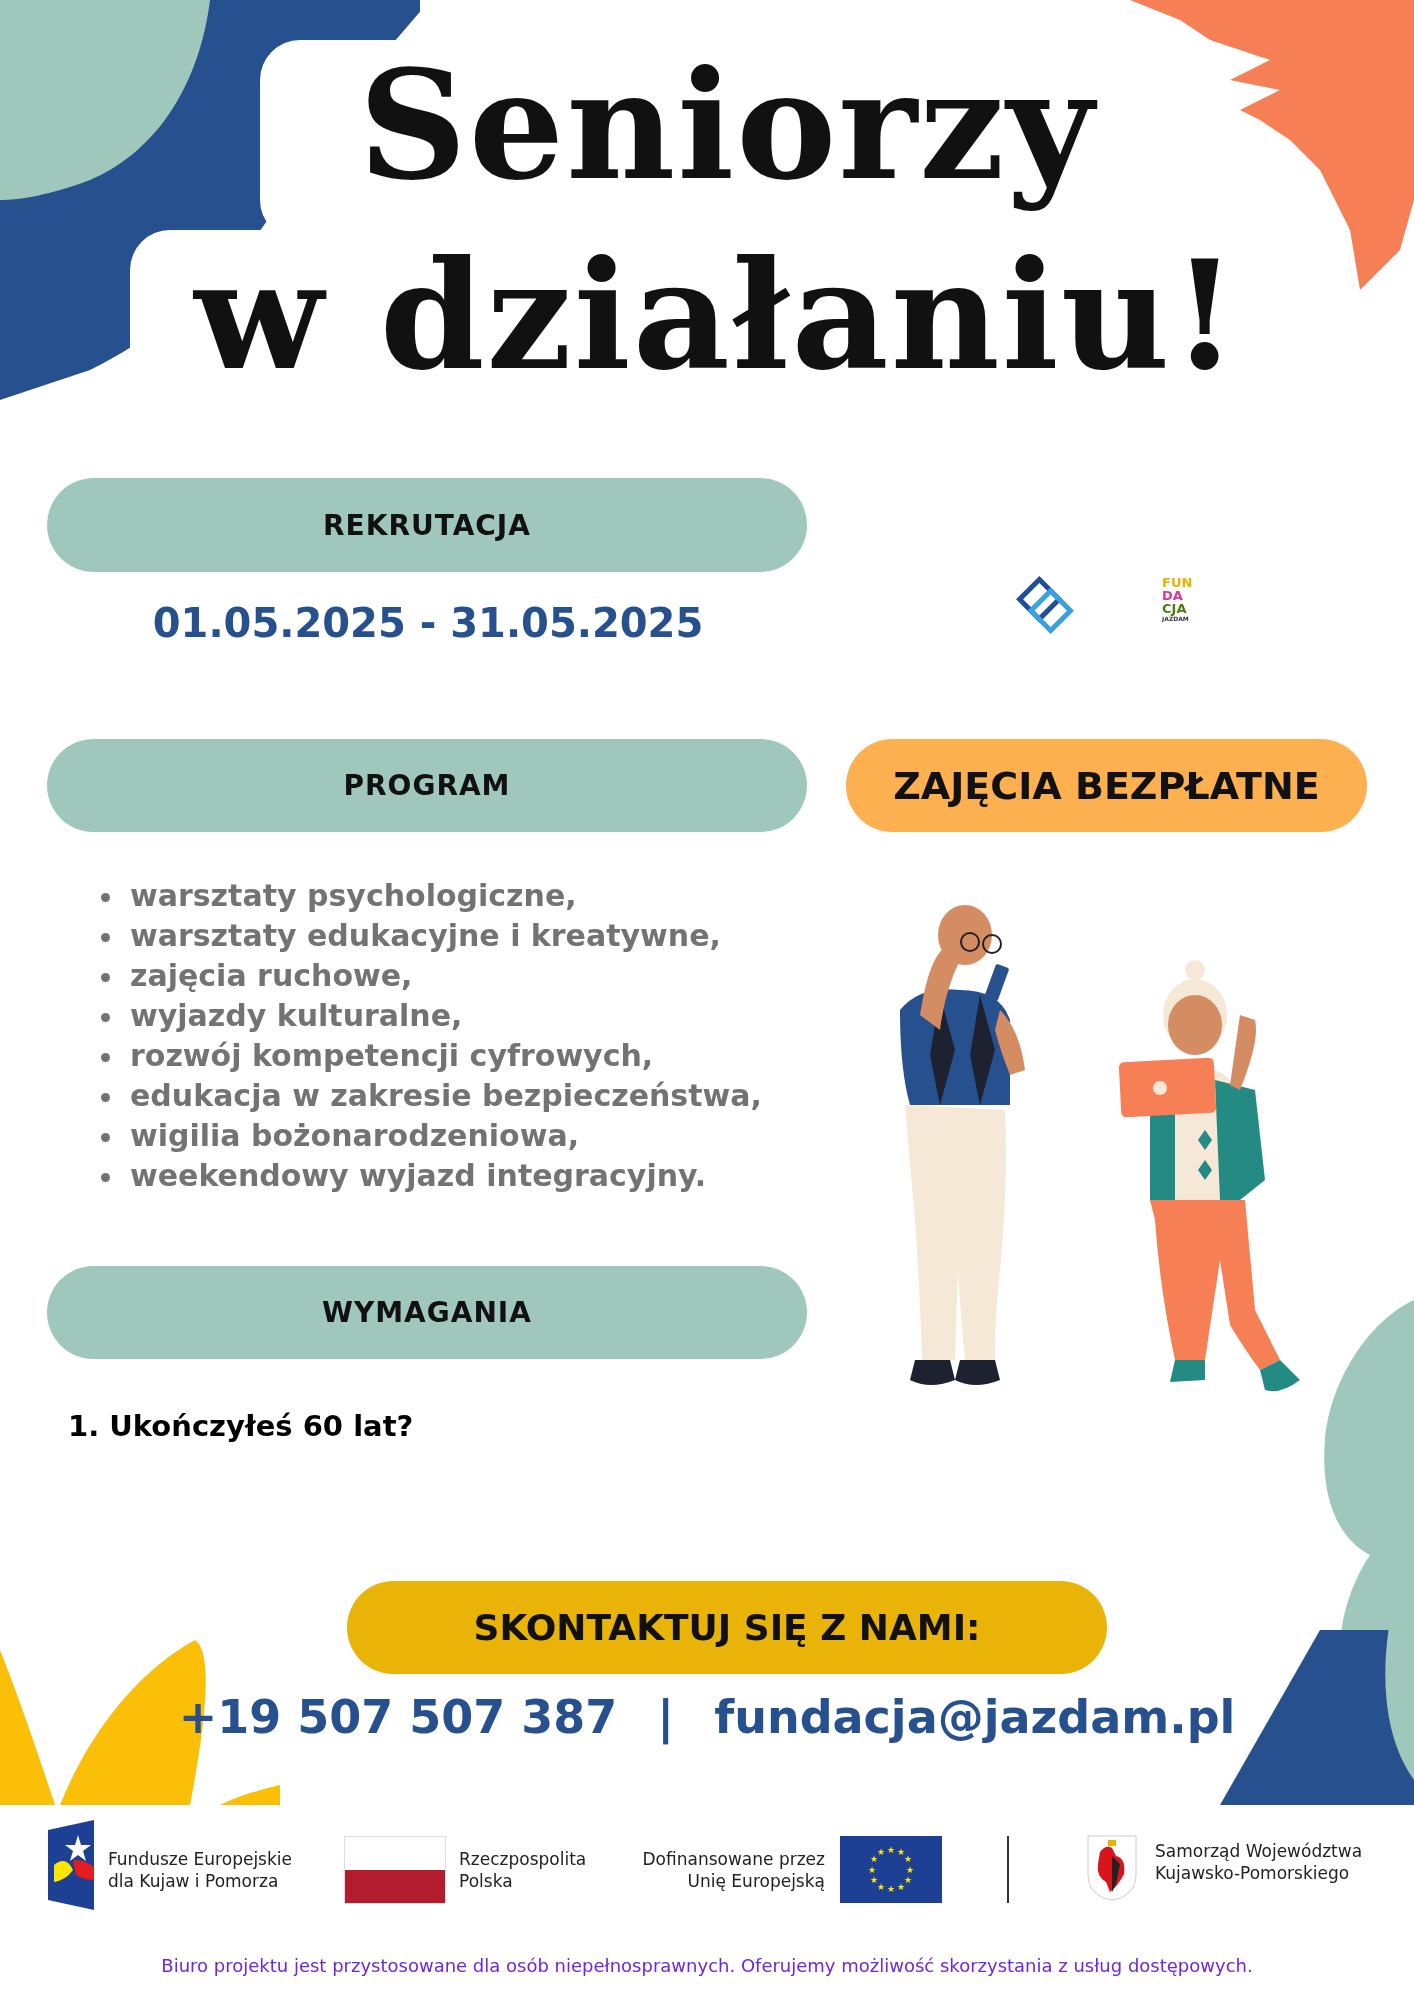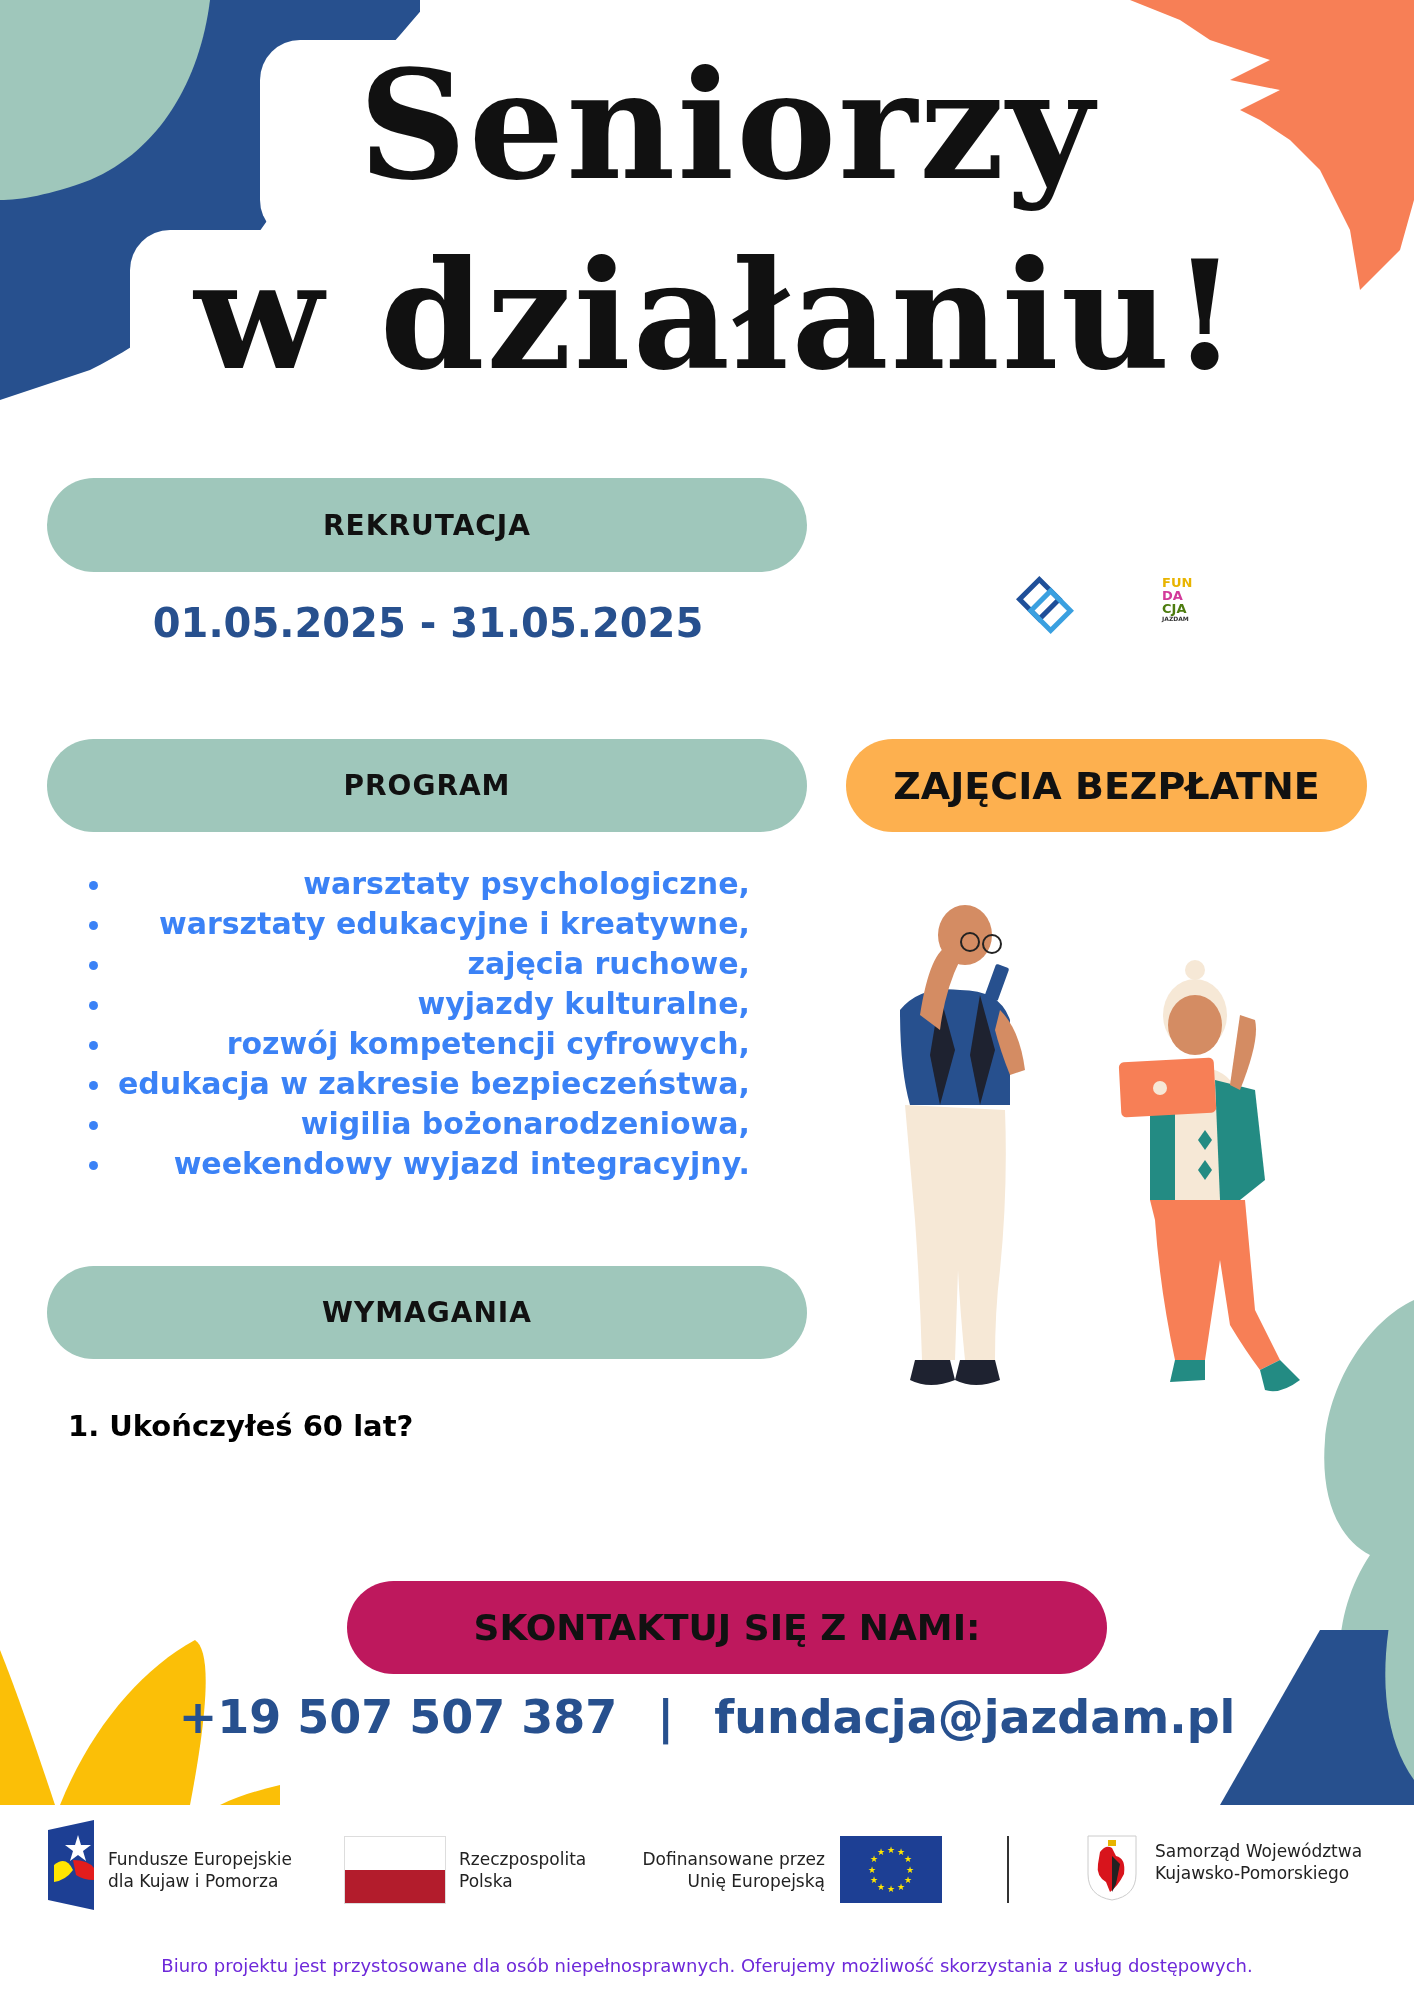--- a/index.html
+++ b/index.html
@@ -6,23 +6,23 @@
   body { width: 1414px; height: 2000px; background: #ffffff; position: relative; overflow: hidden; font-family: "DejaVu Sans", sans-serif; }
   .abs { position: absolute; }
   .deco { position: absolute; z-index: 0; }
   .title { position: absolute; left: 0; width: 1414px; text-align: center; font-family: "DejaVu Serif", serif; font-weight: bold; color: #111; z-index: 2; letter-spacing: 2px; }
   .title-line1 { top: 40px; font-size: 150px; line-height: 170px; left: 20px; }
   .title-line2 { top: 230px; font-size: 150px; line-height: 170px; left: 10px; }
   .title-bg { position: absolute; background: #fff; border-radius: 40px; z-index: 1; }
   .pill { position: absolute; border-radius: 48px; display: flex; align-items: center; justify-content: center; font-family: "DejaVu Sans", sans-serif; font-weight: bold; color: #111; z-index: 2; }
   .pill.teal { background: #9fc7bb; font-size: 28px; letter-spacing: 1px; }
   .pill.orange-yellow { background: #fdb04f; font-size: 38px; }
-  .pill.orange { background: #be185d; font-size: 36px; }
+  .pill.orange { background: #eab308; font-size: 36px; }
   .dates { position: absolute; left: 48px; width: 760px; top: 600px; text-align: center; font-size: 40px; font-weight: bold; color: #27508e; z-index: 2; }
-  .program-list { position: absolute; left: 70px; top: 860px; margin: 4px; padding: 0 0 0 40px; list-style: disc; color: #3b82f6; font-size: 30px; line-height: 40px; font-weight: bold; z-index: 2; text-align: right; }
+  .program-list { position: absolute; left: 70px; top: 860px; margin: 16px; padding: 0 0 0 40px; list-style: disc; color: #737373; font-size: 30px; line-height: 40px; font-weight: bold; z-index: 2; }
   .program-list li { padding-left: 4px; }
   .req-list { position: absolute; left: 52px; top: 1390px; margin: 16px; padding: 0; list-style: none; color: #000000; font-size: 29px; line-height: 40px; font-weight: bold; z-index: 2; white-space: nowrap; }
   .contact { position: absolute; top: 1690px; left: 0; width: 1414px; text-align: center; color: #27508e; font-size: 46px; font-weight: bold; z-index: 2; }
   .contact .sep { margin: 0 40px; }
   .footer-logos { position: absolute; top: 1820px; left: 0; width: 1414px; height: 110px; z-index: 2; }
   .logo-text { position: absolute; font-size: 17px; line-height: 22px; color: #222; font-family: "DejaVu Sans", sans-serif; }
   .disclaimer { position: absolute; top: 1955px; left: 0; width: 1414px; text-align: center; font-size: 18px; color: #6d28d9; z-index: 2; }
   .small-logo { position: absolute; z-index: 2; }
 </style>
 </head>

